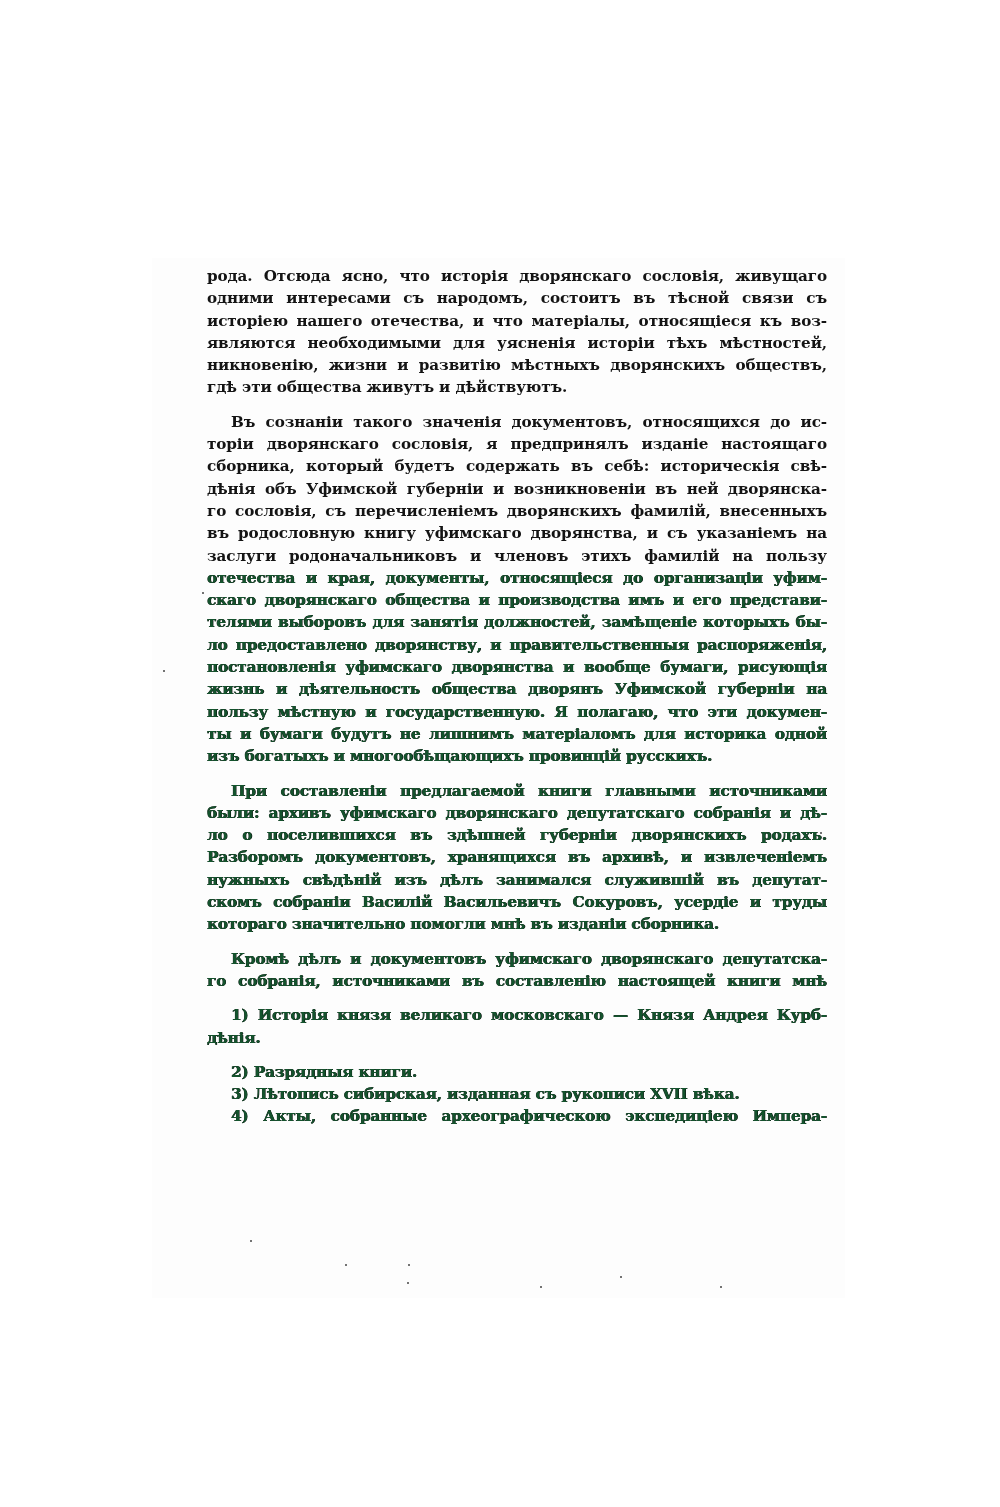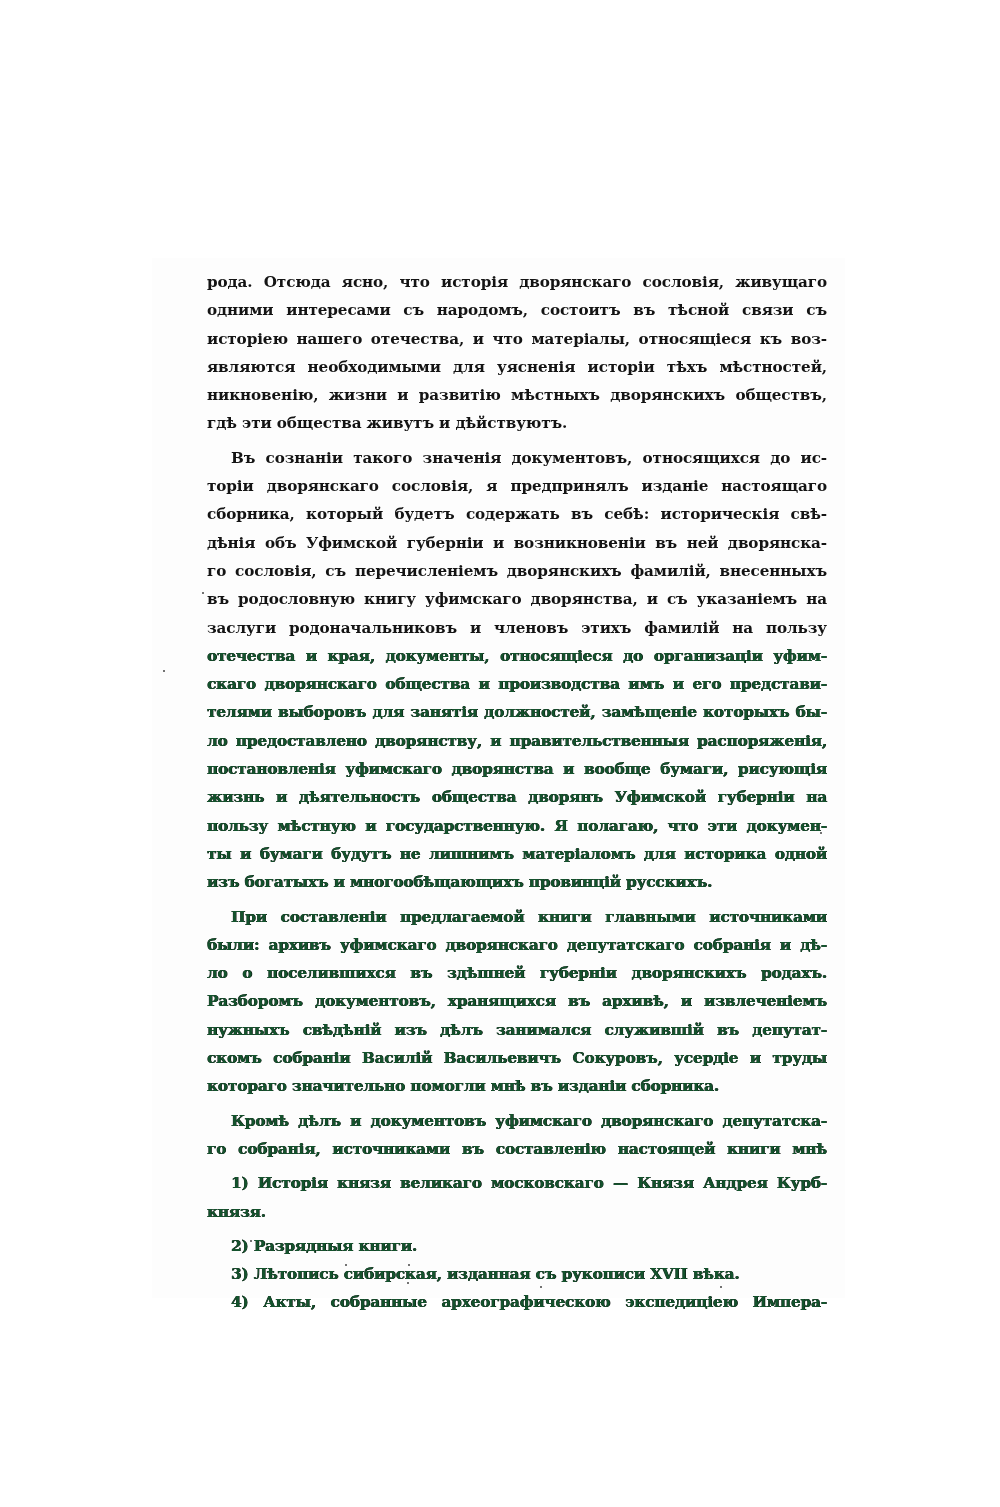--- a/index.html
+++ b/index.html
@@ -32,21 +32,20 @@
       color: #141414;
       letter-spacing: -0.1px;
     }
     .line {
       display: block;
       height: 22.3px;
       line-height: 22.3px;
       white-space: nowrap;
       text-align: justify;
       text-align-last: justify;
-      margin-top: 6px;
     }
     .line.last {
       text-align-last: left;
     }
     .line.indent {
       padding-left: 24px;
     }
     .line.gap {
       margin-top: 12px;
     }
@@ -111,21 +110,21 @@
     <span class="line smudged indent gap">Кромѣ дѣлъ и документовъ уфимскаго дворянскаго депутатска-</span>
     <span class="line smudged">го собранія, источниками въ составленію настоящей книги мнѣ</span>
   </div>
 
   <div>
     <div>
       <span class="line smudged indent gap">
         <span>1)</span>
         <span>Исторія князя великаго московскаго — Князя Андрея Курб-</span>
       </span>
-      <span class="line smudged last">князя.</span>
+      <span class="line smudged last">дѣнія.</span>
     </div>
     <div>
       <span class="line smudged indent last gap">
         <span>2)</span>
         <span>Разрядныя книги.</span>
       </span>
     </div>
     <div>
       <span class="line smudged indent last">
         <span>3)</span>

